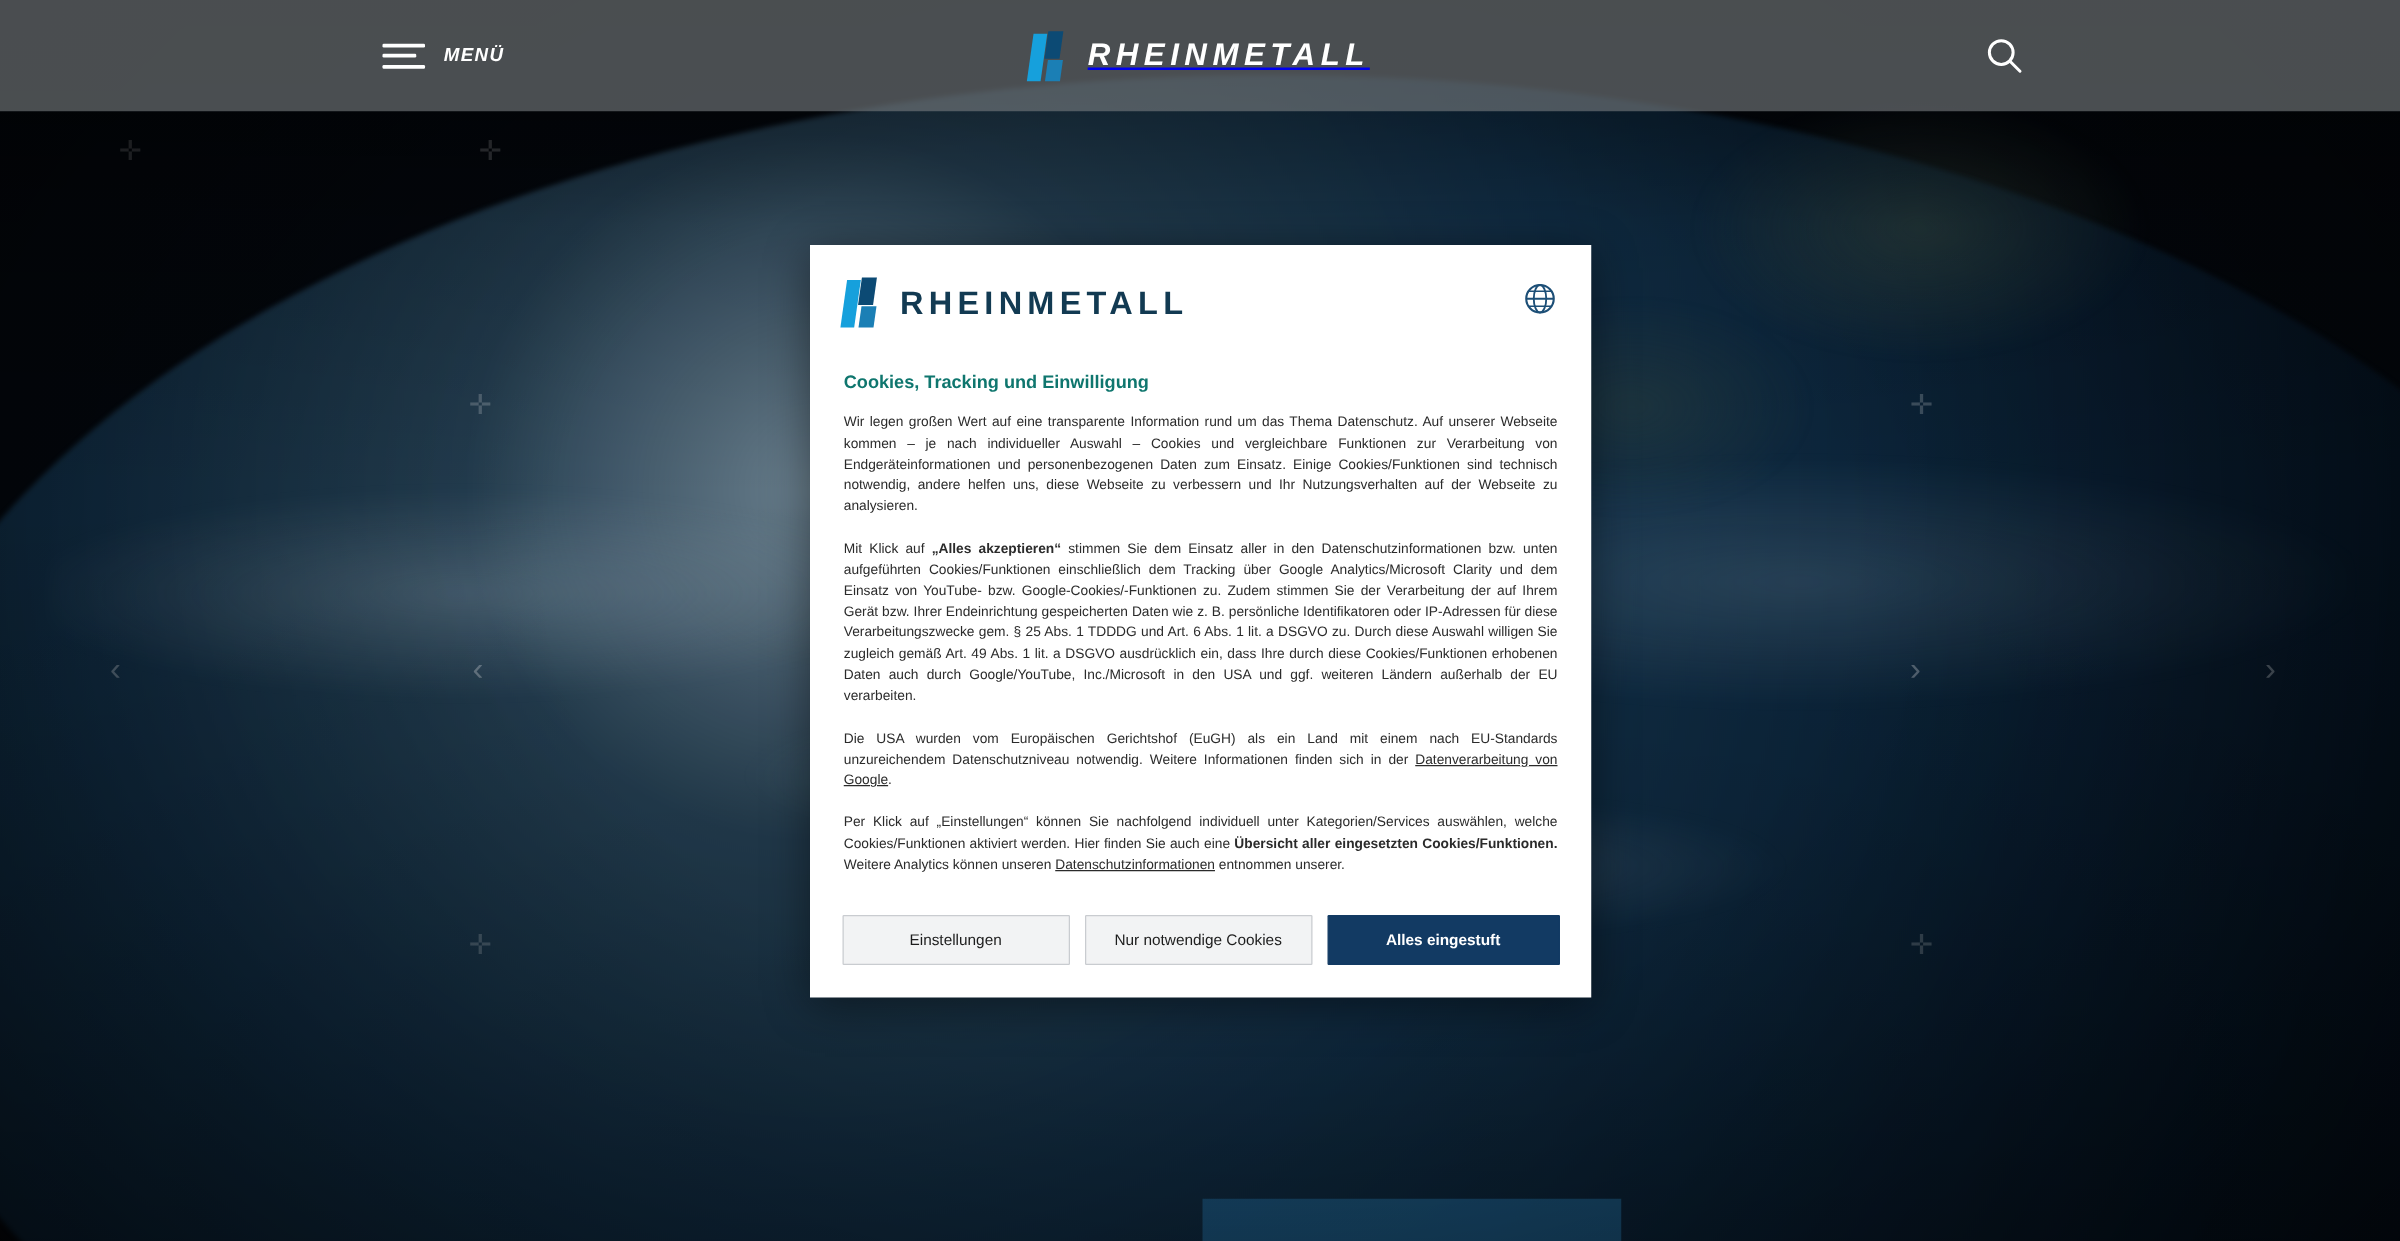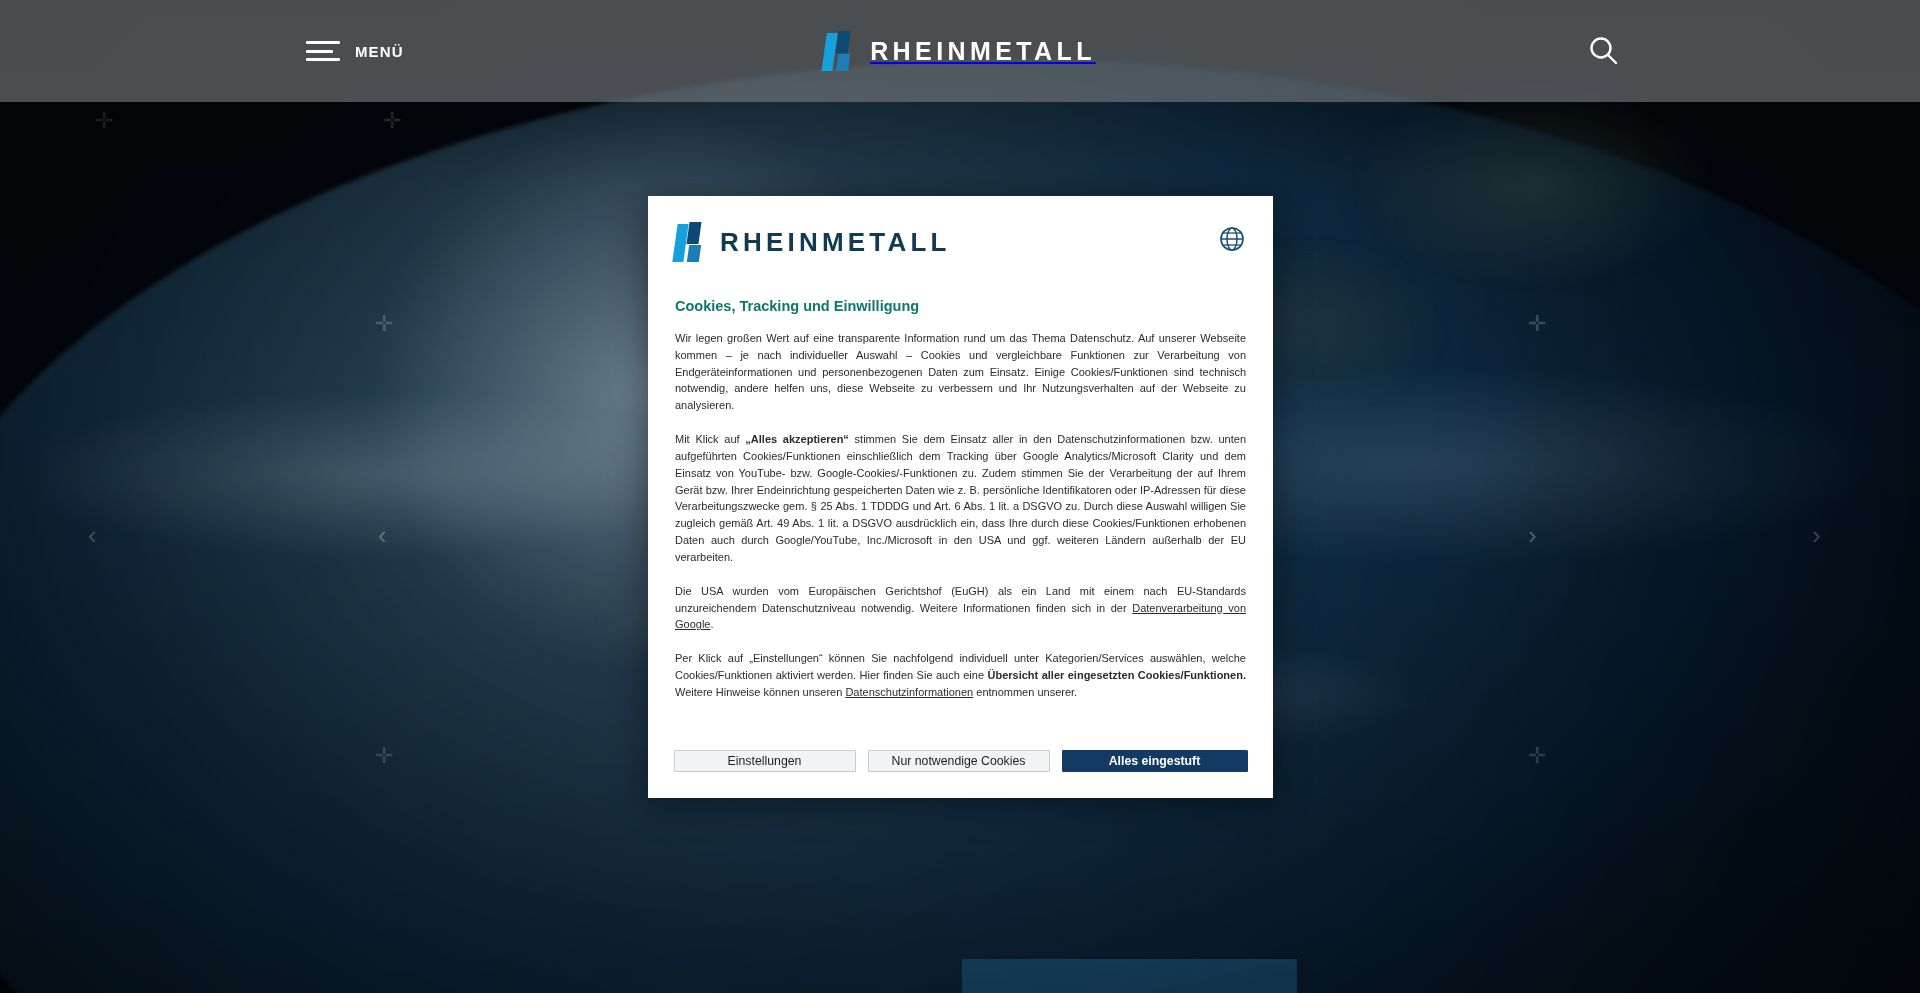--- a/index.html
+++ b/index.html
@@ -61,24 +61,25 @@
     opacity: .85;
   }
 
   
   .cross { position: absolute; color: rgba(255,255,255,0.22); font-size: 22px; line-height: 1;
            font-family: "Liberation Sans", sans-serif; user-select: none; }
   .arrow { position: absolute; color: rgba(255,255,255,0.30); font-size: 26px; line-height: 1; }
 
   
   #topbar {
-    position: absolute; top: 0; left: 0; right: 0; height: 102px;
+    position: absolute; top: 0; left: 0; right: 0; height: 89px;
     background: rgba(120,125,128,0.62);
     display: flex; align-items: center;
     z-index: 20;
+    font-style: italic;
   }
   #menu-trigger {
     position: absolute; left: 306px; top: 50%; transform: translateY(-50%);
     display: flex; align-items: center; gap: 15px; cursor: pointer;
   }
   .burger { width: 34px; height: 20px; display: flex; flex-direction: column; justify-content: space-between; }
   .burger span { display: block; height: 3px; background: #ffffff; border-radius: 1px; }
   .burger span:nth-child(2) { width: 78%; }
   #menu-label {
     color: #ffffff; font-size: 15px; letter-spacing: 1.1px; font-weight: 700;
@@ -130,21 +131,21 @@
   }
   #modal-body p { margin: 0 0 17px 0; }
   #modal-body a { color: #2b2b2b; text-decoration: underline; }
   #modal-body strong { font-weight: 700; }
 
   #modal-actions {
     display: flex; gap: 12px; justify-content: center; align-items: center;
     padding: 8px 0 26px 0;
   }
   .btn {
-    height: 22px; min-width: 182px; padding: 0 18px;
+    height: 40px; min-width: 182px; padding: 0 18px;
     border: 1px solid #c9ccd0; background: #f2f3f4; color: #1d1d1d;
     font-size: 12.3px; font-family: "Liberation Sans", sans-serif;
     cursor: pointer; border-radius: 1px;
   }
   .btn.primary {
     background: #123a63; border-color: #123a63; color: #ffffff; font-weight: 700;
     min-width: 186px;
   }
 </style>
 </head>
@@ -224,21 +225,21 @@
   <h2 id="modal-title">Cookies, Tracking und Einwilligung</h2>
 
   <div id="modal-body">
 
     <p>Wir legen großen Wert auf eine transparente Information rund um das Thema Datenschutz. Auf unserer Webseite kommen – je nach individueller Auswahl – Cookies und vergleichbare Funktionen zur Verarbeitung von Endgeräteinformationen und personenbezogenen Daten zum Einsatz. Einige Cookies/Funktionen sind technisch notwendig, andere helfen uns, diese Webseite zu verbessern und Ihr Nutzungsverhalten auf der Webseite zu analysieren.</p>
 
     <p><span>Mit Klick auf </span><strong>„Alles akzeptieren“</strong><span> stimmen Sie dem Einsatz aller in den Datenschutzinformationen bzw. unten aufgeführten Cookies/Funktionen einschließlich dem Tracking über Google Analytics/Microsoft Clarity und dem Einsatz von YouTube- bzw. Google-Cookies/-Funktionen zu. Zudem stimmen Sie der Verarbeitung der auf Ihrem Gerät bzw. Ihrer Endeinrichtung gespeicherten Daten wie z. B. persönliche Identifikatoren oder IP-Adressen für diese Verarbeitungszwecke gem. § 25 Abs. 1 TDDDG und Art. 6 Abs. 1 lit. a DSGVO zu. Durch diese Auswahl willigen Sie zugleich gemäß Art. 49 Abs. 1 lit. a DSGVO ausdrücklich ein, dass Ihre durch diese Cookies/Funktionen erhobenen Daten auch durch Google/YouTube, Inc./Microsoft in den USA und ggf. weiteren Ländern außerhalb der EU verarbeiten.</span></p>
 
     <p><span>Die USA wurden vom Europäischen Gerichtshof (EuGH) als ein Land mit einem nach EU-Standards unzureichendem Datenschutzniveau notwendig. Weitere Informationen finden sich in der </span><a href="#">Datenverarbeitung von Google</a><span>.</span></p>
 
-    <p><span>Per Klick auf „Einstellungen“ können Sie nachfolgend individuell unter Kategorien/Services auswählen, welche Cookies/Funktionen aktiviert werden. Hier finden Sie auch eine </span><strong>Übersicht aller eingesetzten Cookies/Funktionen.</strong><span> Weitere Hinweise können unseren </span><a href="#">Datenschutzinformationen</a><span> entnommen unserer.</span></p>
+    <p><span>Per Klick auf „Einstellungen“ können Sie nachfolgend individuell unter Kategorien/Services auswählen, welche Cookies/Funktionen aktiviert werden. Hier finden Sie auch eine </span><strong>Übersicht aller eingesetzten Cookies/Funktionen.</strong><span> Weitere Analytics können unseren </span><a href="#">Datenschutzinformationen</a><span> entnommen unserer.</span></p>
 
   </div>
 
   <div id="modal-actions">
     <button class="btn">Einstellungen</button>
     <button class="btn">Nur notwendige Cookies</button>
     <button class="btn primary">Alles eingestuft</button>
   </div>
 </div>
 

